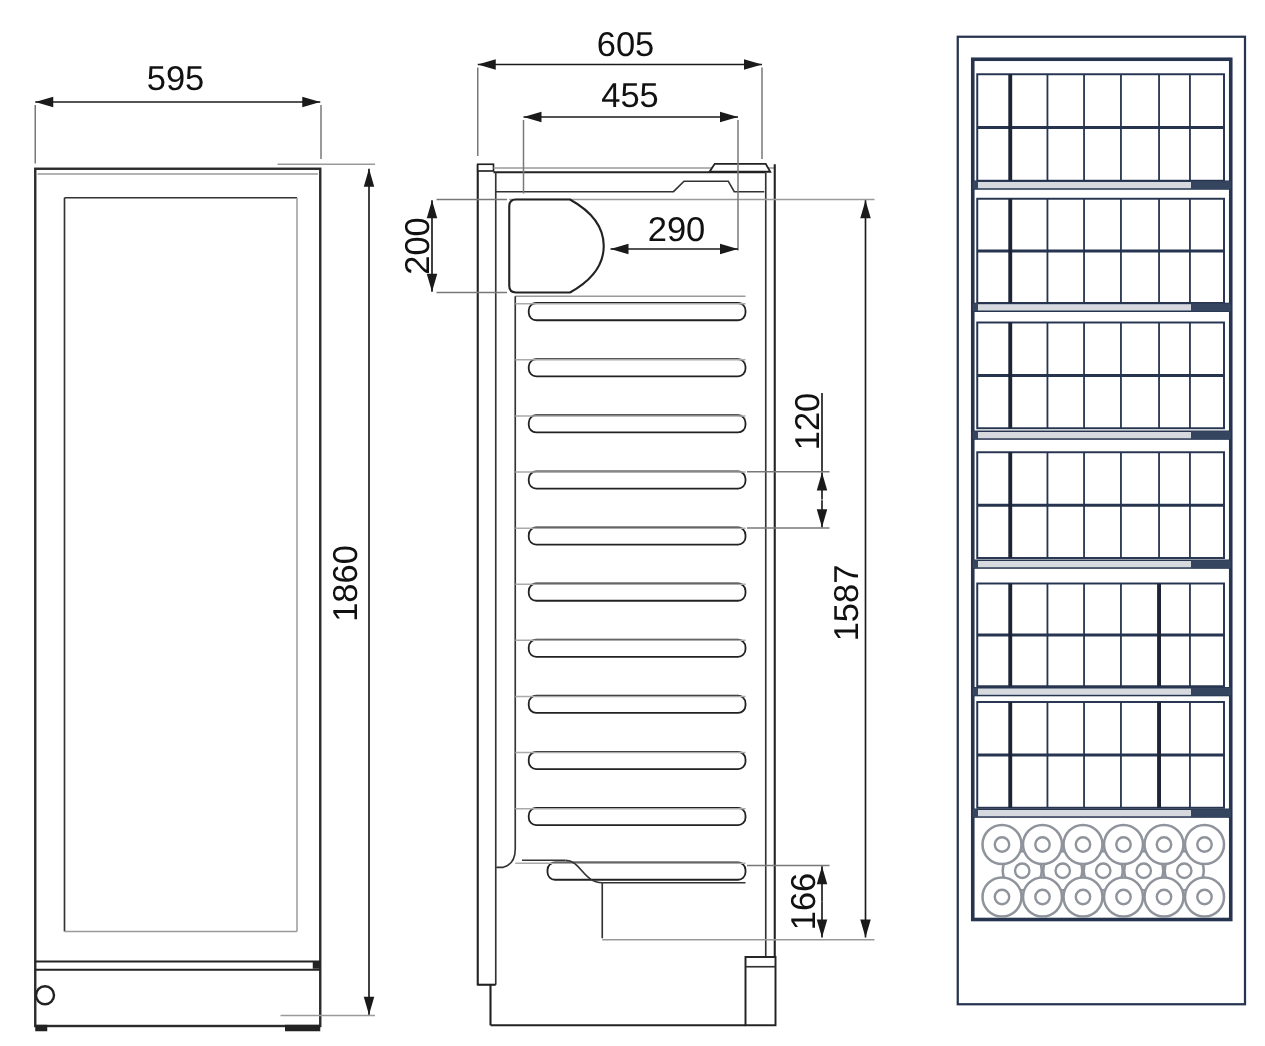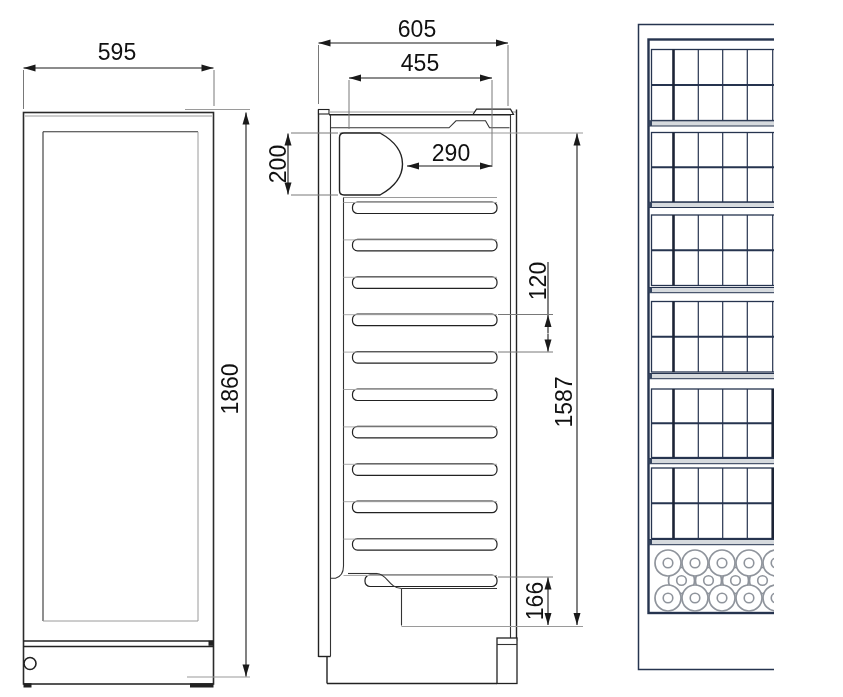--- a/index.html
+++ b/index.html
@@ -1,16 +1,16 @@
 <!DOCTYPE html>
 <html><head>
 <meta charset="utf-8">
 <style>
   html,body{margin:0;padding:0;background:#ffffff;}
-  .canvas{width:774px;height:697px;position:relative;background:#fff;overflow:hidden;}
+  .canvas{width:843px;height:697px;position:relative;background:#fff;overflow:hidden;}
   svg{display:block;}
   .dim{stroke:#1a1a1a;stroke-width:1.1;fill:none;}
   .ext{stroke:#787878;stroke-width:1;fill:none;}
   .extg{stroke:#9a9a9a;stroke-width:1.1;fill:none;}
   .ln{fill:none;stroke:#222;stroke-width:1.4;}
   .ln-thin{fill:none;stroke:#333;stroke-width:1.1;}
   .ln-gray{fill:none;stroke:#9a9a9a;stroke-width:1;}
   text.dimtxt{font:23px "Liberation Sans", sans-serif;fill:#111;}
 </style>
 </head>

